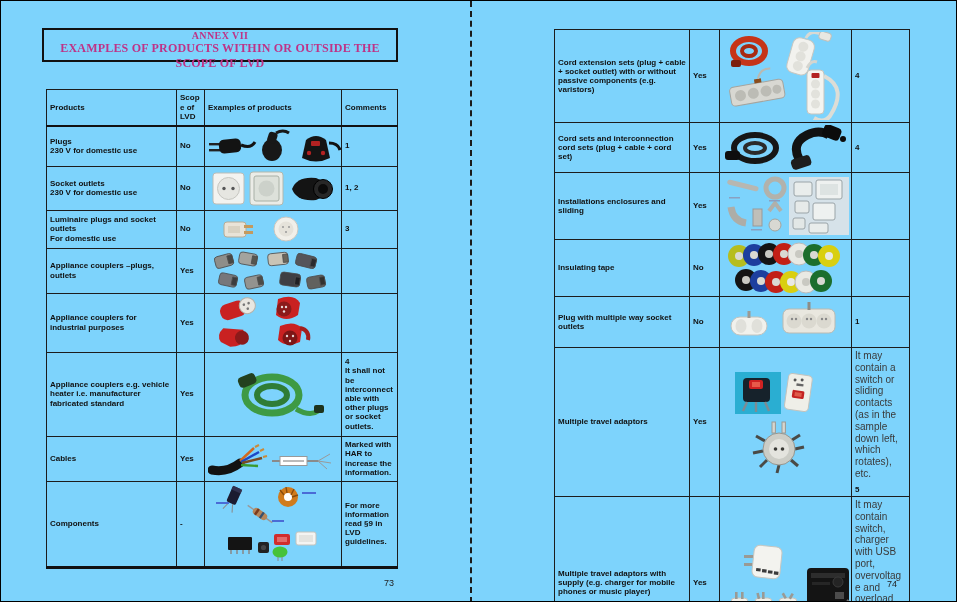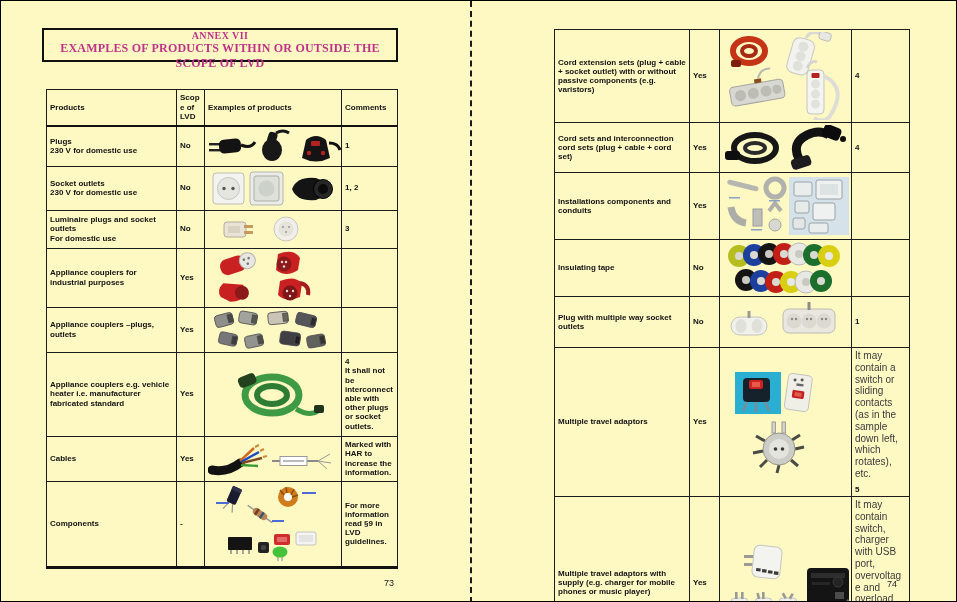--- a/index.html
+++ b/index.html
@@ -1,17 +1,17 @@
 <!DOCTYPE html>
 <html><head>
 <meta charset="utf-8">
 <style>
   html,body{margin:0;padding:0;background:#fff;}
   .canvas{position:relative;width:957px;height:602px;box-sizing:border-box;
-    border:1px solid #000;background:#fef9c3;overflow:hidden;
+    border:1px solid #000;background:#7dd3fc;overflow:hidden;
     font-family:"Liberation Sans",sans-serif;}
   .page-divider{position:absolute;left:469px;top:0;height:602px;width:0;
     border-left:2px dashed #1a1a1a;}
   
   .title-box{position:absolute;left:41px;top:27px;width:356px;height:34px;
     box-sizing:border-box;border:2px solid #111;display:flex;flex-direction:column;
     justify-content:space-evenly;align-items:center;text-align:center;
     font-family:"Liberation Serif",serif;font-weight:bold;}
   .title-line1{font-size:10px;letter-spacing:.4px;}
   .title-line2{font-size:12px;letter-spacing:.2px;}
@@ -160,20 +160,70 @@
                 <circle cx="81" cy="14" r="1" fill="#999"></circle>
                 <circle cx="78" cy="19" r="1" fill="#999"></circle>
               </g>
         </svg>
       </td>
       <td>
             <div class="txt">3</div>
           </td>
     </tr>
 
+    <tr style="height:44px">
+      <td>
+            <div class="txt">Appliance couplers –plugs, outlets</div>
+          </td>
+      <td>
+            <div class="txt">Yes</div>
+          </td>
+      <td class="img-cell">
+        <svg width="133" height="40" viewBox="0 0 133 40">
+          <g stroke="#4c4c4c" stroke-width="0.8">
+            <g transform="translate(16,10) rotate(-15)">
+                  <rect x="-9" y="-6" width="18" height="12" rx="3" fill="#8e8e8a"></rect>
+                  <rect x="4" y="-4" width="5" height="8" fill="#474745"></rect>
+                </g>
+            <g transform="translate(40,8) rotate(10)">
+                  <rect x="-9" y="-6" width="18" height="12" rx="3" fill="#a3a39e"></rect>
+                  <rect x="4" y="-4" width="5" height="8" fill="#55554f"></rect>
+                </g>
+            <g transform="translate(70,8) rotate(-6)">
+                  <rect x="-10" y="-6" width="20" height="12" rx="3" fill="#c9c4b6"></rect>
+                  <rect x="5" y="-4" width="5" height="8" fill="#6b665a"></rect>
+                </g>
+            <g transform="translate(98,10) rotate(14)">
+                  <rect x="-10" y="-6" width="20" height="12" rx="3" fill="#55555a"></rect>
+                  <rect x="5" y="-4" width="5" height="8" fill="#2a2a2e"></rect>
+                </g>
+            <g transform="translate(20,29) rotate(12)">
+                  <rect x="-9" y="-6" width="18" height="12" rx="3" fill="#77777a"></rect>
+                  <rect x="4" y="-4" width="5" height="8" fill="#3c3c3e"></rect>
+                </g>
+            <g transform="translate(46,31) rotate(-12)">
+                  <rect x="-9" y="-6" width="18" height="12" rx="3" fill="#93938f"></rect>
+                  <rect x="4" y="-4" width="5" height="8" fill="#4c4c48"></rect>
+                </g>
+            <g transform="translate(82,29) rotate(8)">
+                  <rect x="-10" y="-7" width="20" height="13" rx="3" fill="#3f3f44"></rect>
+                  <rect x="5" y="-4" width="5" height="8" fill="#202024"></rect>
+                </g>
+            <g transform="translate(108,31) rotate(-10)">
+                  <rect x="-9" y="-6" width="18" height="12" rx="3" fill="#61615e"></rect>
+                  <rect x="4" y="-4" width="5" height="8" fill="#323230"></rect>
+                </g>
+          </g>
+        </svg>
+      </td>
+      <td>
+            <div class="txt"></div>
+          </td>
+    </tr>
+
     <tr style="height:58px">
       <td>
             <div class="txt">Appliance couplers for industrial purposes</div>
           </td>
       <td>
             <div class="txt">Yes</div>
           </td>
       <td class="img-cell">
         <svg width="133" height="54" viewBox="0 0 133 54">
           <g transform="translate(26,14) rotate(-18)">
@@ -195,70 +245,20 @@
                 <circle cx="4" cy="0" r="7" fill="#8c1a1a"></circle>
               </g>
           <g transform="translate(80,42)">
                 <path d="M-8 -12 q14 -6 22 2 l-2 14 q-14 6 -22 -2 z" fill="#c92121"></path>
                 <circle cx="2" cy="0" r="7.5" fill="#7d1616"></circle>
                 <circle cx="-1" cy="-2" r="1.2" fill="#e8d9d9"></circle>
                 <circle cx="5" cy="-2" r="1.2" fill="#e8d9d9"></circle>
                 <circle cx="2" cy="3" r="1.2" fill="#e8d9d9"></circle>
                 <path d="M12 -10 q10 2 8 12" stroke="#a31d1d" stroke-width="4" fill="none"></path>
               </g>
-        </svg>
-      </td>
-      <td>
-            <div class="txt"></div>
-          </td>
-    </tr>
-
-    <tr style="height:44px">
-      <td>
-            <div class="txt">Appliance couplers –plugs, outlets</div>
-          </td>
-      <td>
-            <div class="txt">Yes</div>
-          </td>
-      <td class="img-cell">
-        <svg width="133" height="40" viewBox="0 0 133 40">
-          <g stroke="#4c4c4c" stroke-width="0.8">
-            <g transform="translate(16,10) rotate(-15)">
-                  <rect x="-9" y="-6" width="18" height="12" rx="3" fill="#8e8e8a"></rect>
-                  <rect x="4" y="-4" width="5" height="8" fill="#474745"></rect>
-                </g>
-            <g transform="translate(40,8) rotate(10)">
-                  <rect x="-9" y="-6" width="18" height="12" rx="3" fill="#a3a39e"></rect>
-                  <rect x="4" y="-4" width="5" height="8" fill="#55554f"></rect>
-                </g>
-            <g transform="translate(70,8) rotate(-6)">
-                  <rect x="-10" y="-6" width="20" height="12" rx="3" fill="#c9c4b6"></rect>
-                  <rect x="5" y="-4" width="5" height="8" fill="#6b665a"></rect>
-                </g>
-            <g transform="translate(98,10) rotate(14)">
-                  <rect x="-10" y="-6" width="20" height="12" rx="3" fill="#55555a"></rect>
-                  <rect x="5" y="-4" width="5" height="8" fill="#2a2a2e"></rect>
-                </g>
-            <g transform="translate(20,29) rotate(12)">
-                  <rect x="-9" y="-6" width="18" height="12" rx="3" fill="#77777a"></rect>
-                  <rect x="4" y="-4" width="5" height="8" fill="#3c3c3e"></rect>
-                </g>
-            <g transform="translate(46,31) rotate(-12)">
-                  <rect x="-9" y="-6" width="18" height="12" rx="3" fill="#93938f"></rect>
-                  <rect x="4" y="-4" width="5" height="8" fill="#4c4c48"></rect>
-                </g>
-            <g transform="translate(82,29) rotate(8)">
-                  <rect x="-10" y="-7" width="20" height="13" rx="3" fill="#3f3f44"></rect>
-                  <rect x="5" y="-4" width="5" height="8" fill="#202024"></rect>
-                </g>
-            <g transform="translate(108,31) rotate(-10)">
-                  <rect x="-9" y="-6" width="18" height="12" rx="3" fill="#61615e"></rect>
-                  <rect x="4" y="-4" width="5" height="8" fill="#323230"></rect>
-                </g>
-          </g>
         </svg>
       </td>
       <td>
             <div class="txt"></div>
           </td>
     </tr>
 
     <tr style="height:83px">
       <td>
             <div class="txt">Appliance couplers e.g. vehicle heater i.e. manufacturer fabricated standard</div>
@@ -455,21 +455,21 @@
               </g>
         </svg>
       </td>
       <td>
             <div class="txt">4</div>
           </td>
     </tr>
 
     <tr style="height:66px">
       <td>
-            <div class="txt">Installations components and conduits</div>
+            <div class="txt">Installations enclosures and sliding</div>
           </td>
       <td>
             <div class="txt">Yes</div>
           </td>
       <td class="img-cell">
         <svg width="128" height="62" viewBox="0 0 128 62">
           <g>
                 <rect x="4" y="8" width="32" height="5" rx="2.5" fill="#b7b7b1" transform="rotate(14 20 10)"></rect>
                 <circle cx="52" cy="13" r="9" fill="none" stroke="#b2b2ac" stroke-width="5"></circle>
                 <path d="M8 32 q2 14 15 16" stroke="#adada7" stroke-width="7" fill="none"></path>

